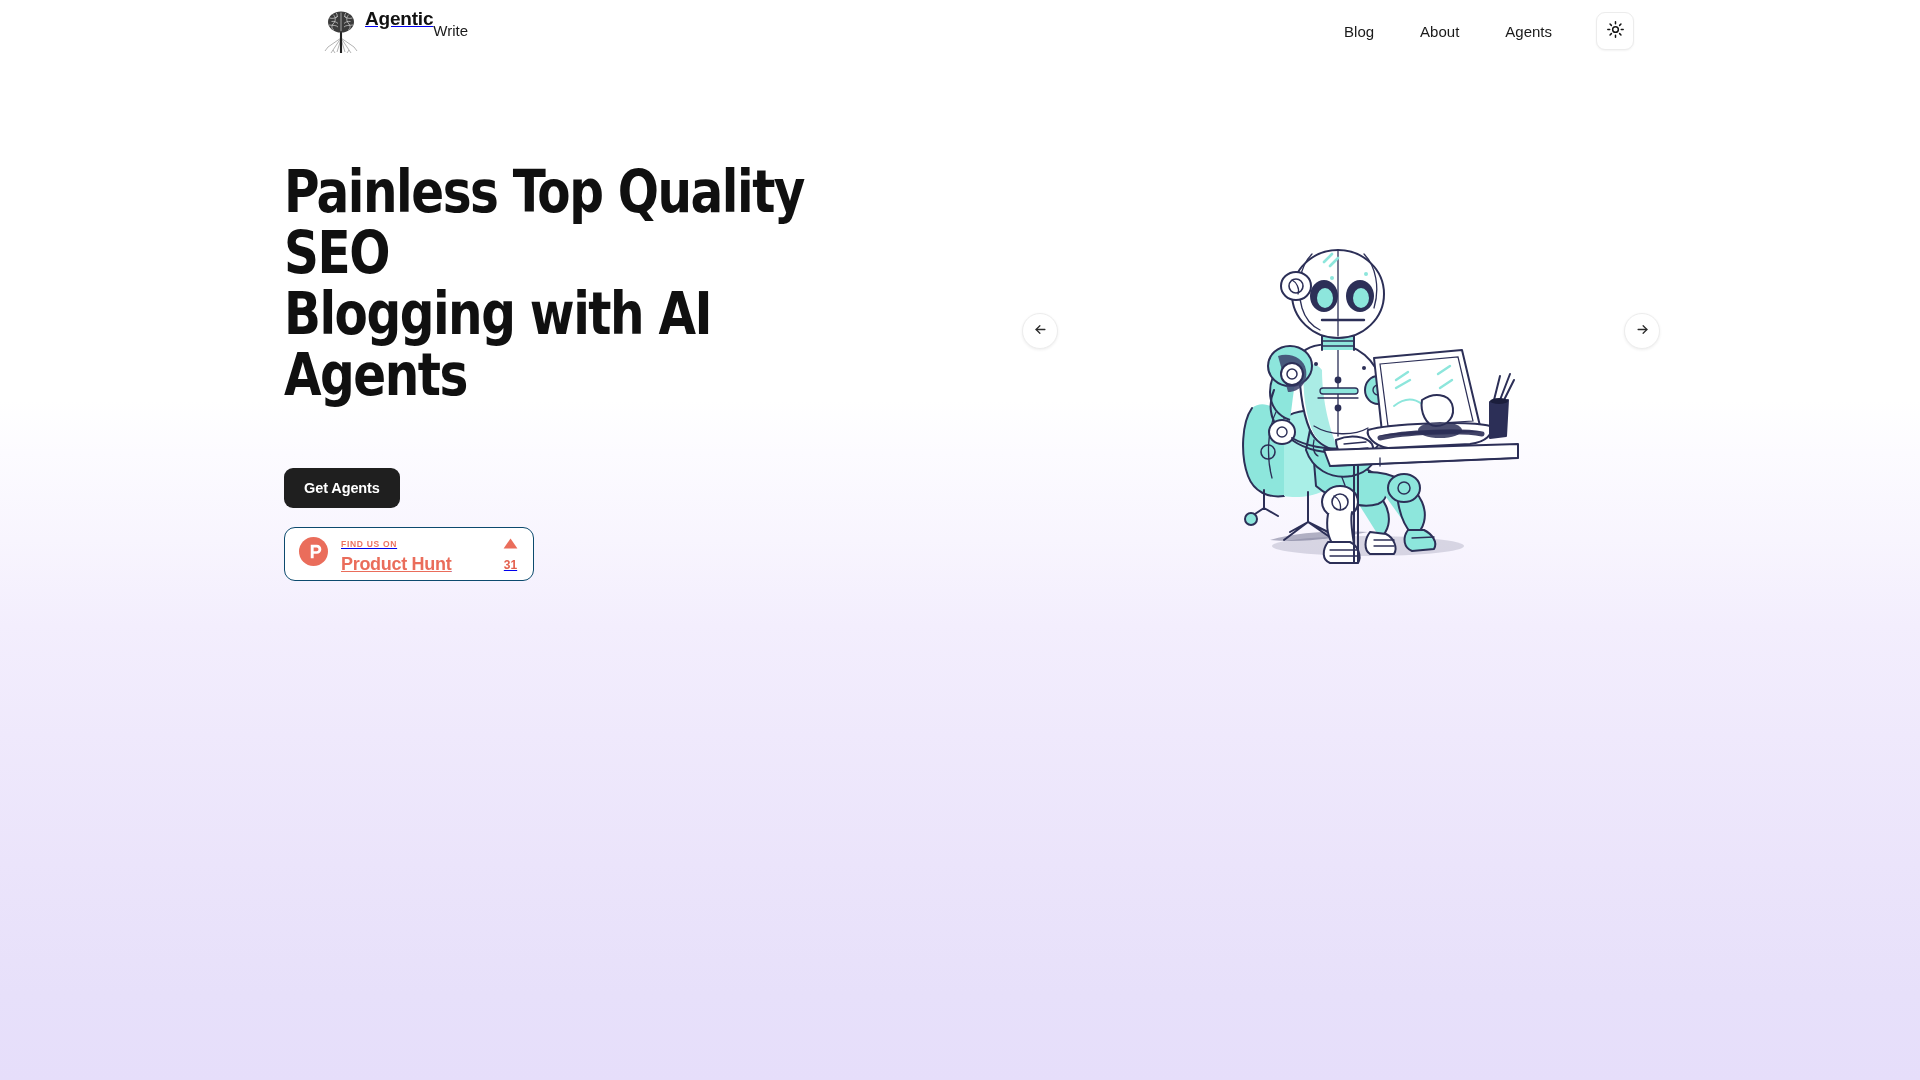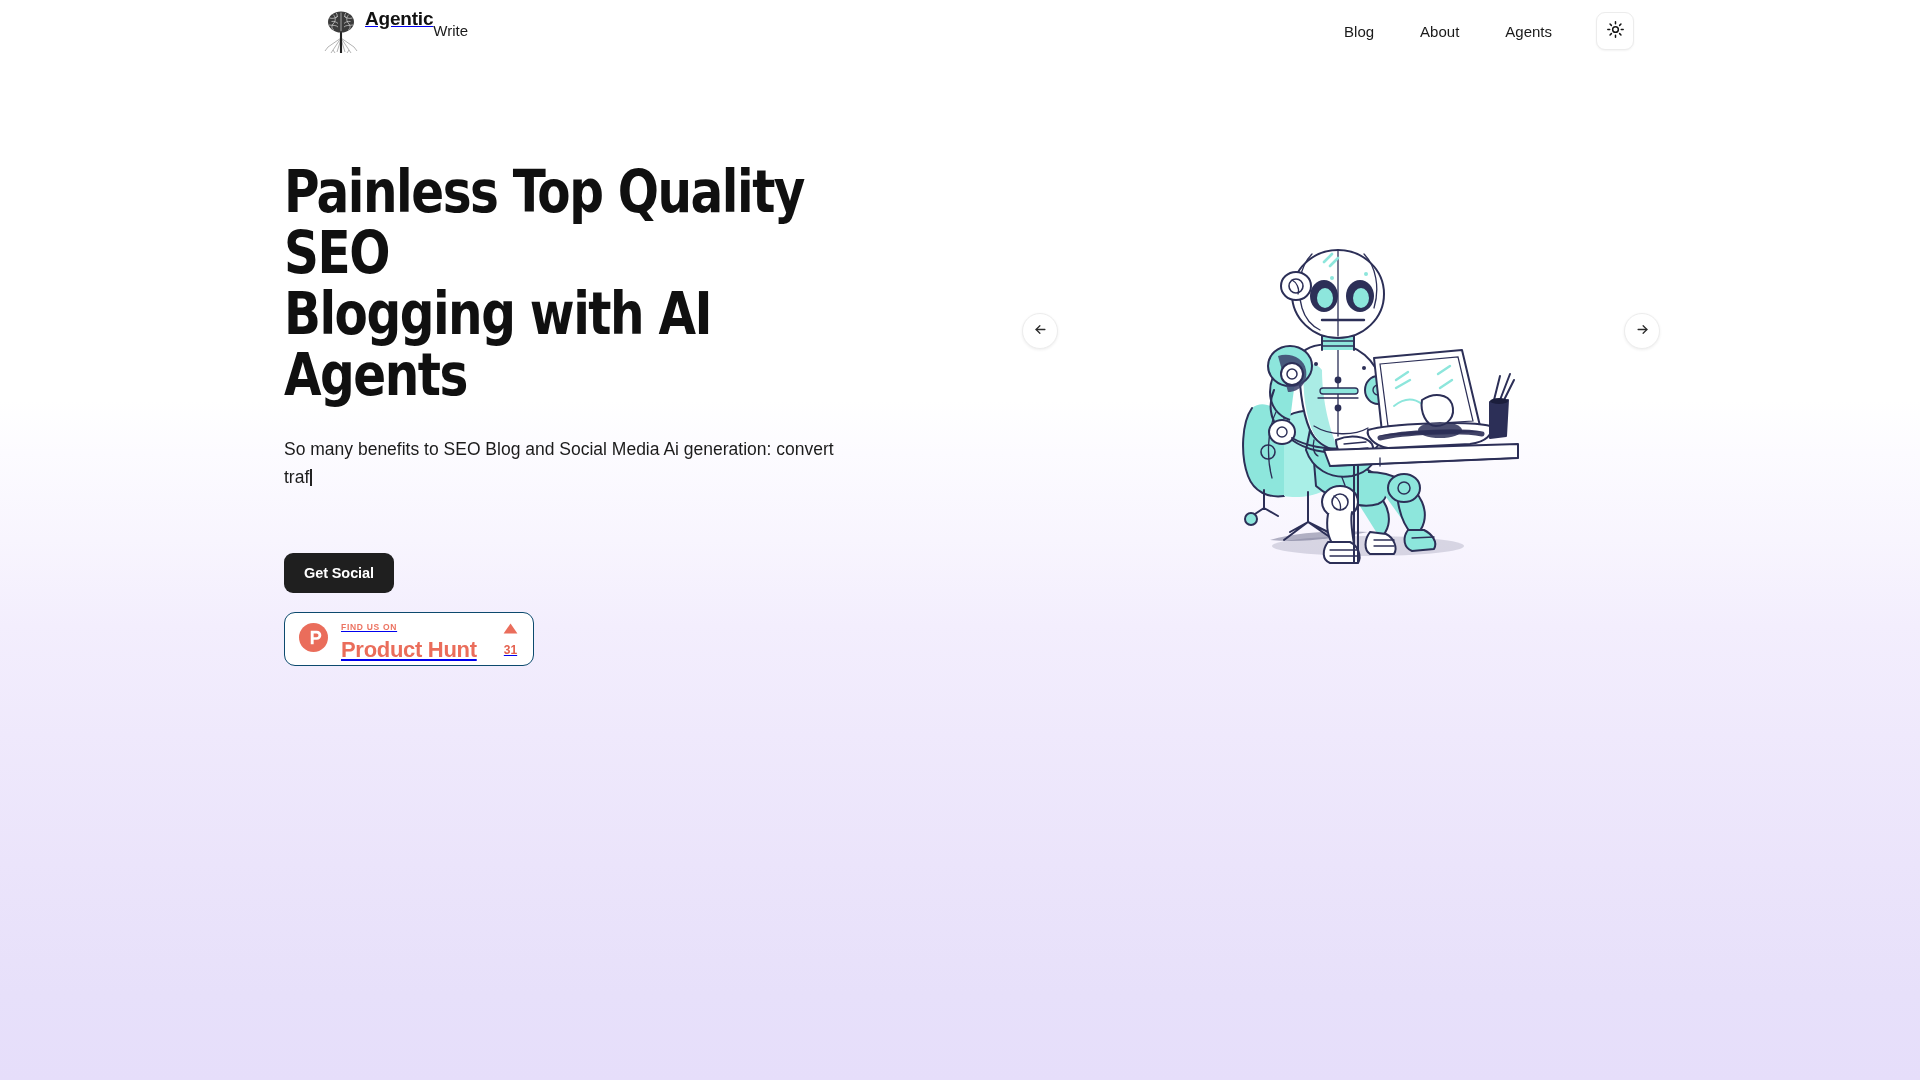--- a/index.html
+++ b/index.html
@@ -107,22 +107,22 @@
     padding:0 13px 0 14px;
     cursor:pointer;
   }
   .ph-logo { width:29px; height:29px; flex:0 0 auto; }
   .ph-text { margin-left:13px; flex:1 1 auto; }
   .ph-kicker {
     font-size:8.5px; font-weight:700; letter-spacing:.7px;
     color:#ec7361; text-transform:uppercase; line-height:1;
   }
   .ph-name {
-    font-size:22px; font-weight:700; color:#ea6d5b;
-    letter-spacing:-0.3px; line-height:1.15; margin-top:3px;
+    font-size:18px; font-weight:700; color:#ea6d5b;
+    letter-spacing:-0.3px; line-height:1.15; margin-top:3px;text-decoration:underline;
   }
   .ph-votes { text-align:center; padding-right:2px; }
   .ph-arrow { display:block; margin:0 auto 2px; }
   .ph-count { font-size:12px; font-weight:700; color:#e4604e; line-height:1; }
   .car-arrow {
     position:absolute;
     width:36px; height:36px;
     border-radius:50%;
     background:#fff;
     border:1px solid #ededed;
@@ -201,24 +201,23 @@
 </div>
 
 <div class="hero">
 
   <div class="hero-copy">
     <h1 class="hero-title">
       <span>Painless Top Quality SEO</span><br>
       <span>Blogging with AI Agents</span>
     </h1>
 
-    <p class="hero-sub"><span>So many benefits to SEO Blog and Social Media Ai generation: convert traf</span><span class="caret"></span></p>
 
     <div class="cta-row">
-      <button class="btn-primary">Get Social</button>
+      <button class="btn-primary">Get Agents</button>
 
       <a class="ph-badge" href="#">
         <span>
           <svg class="ph-logo" viewBox="0 0 40 40" aria-hidden="true">
             <circle cx="20" cy="20" r="20" fill="#ea6d5b"></circle>
             <path d="M16.2 10.8h8.3c3.6 0 6.3 2.7 6.3 6.2s-2.7 6.2-6.3 6.2h-4.3v6h-4V10.8zm4 3.8v4.9h4.1c1.5 0 2.5-1 2.5-2.4s-1-2.5-2.5-2.5h-4.1z" fill="#ffffff"></path>
           </svg>
         </span>
         <span class="ph-text">
           <span class="ph-kicker">FIND US ON</span>

